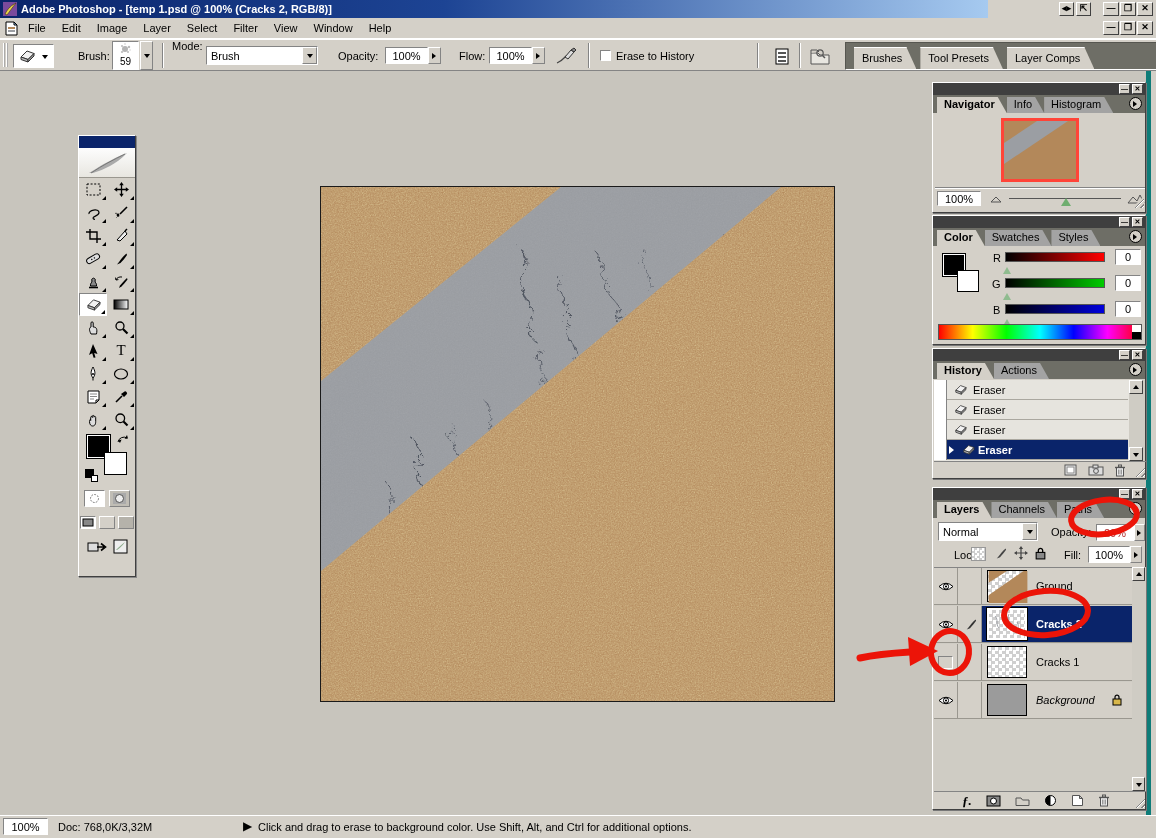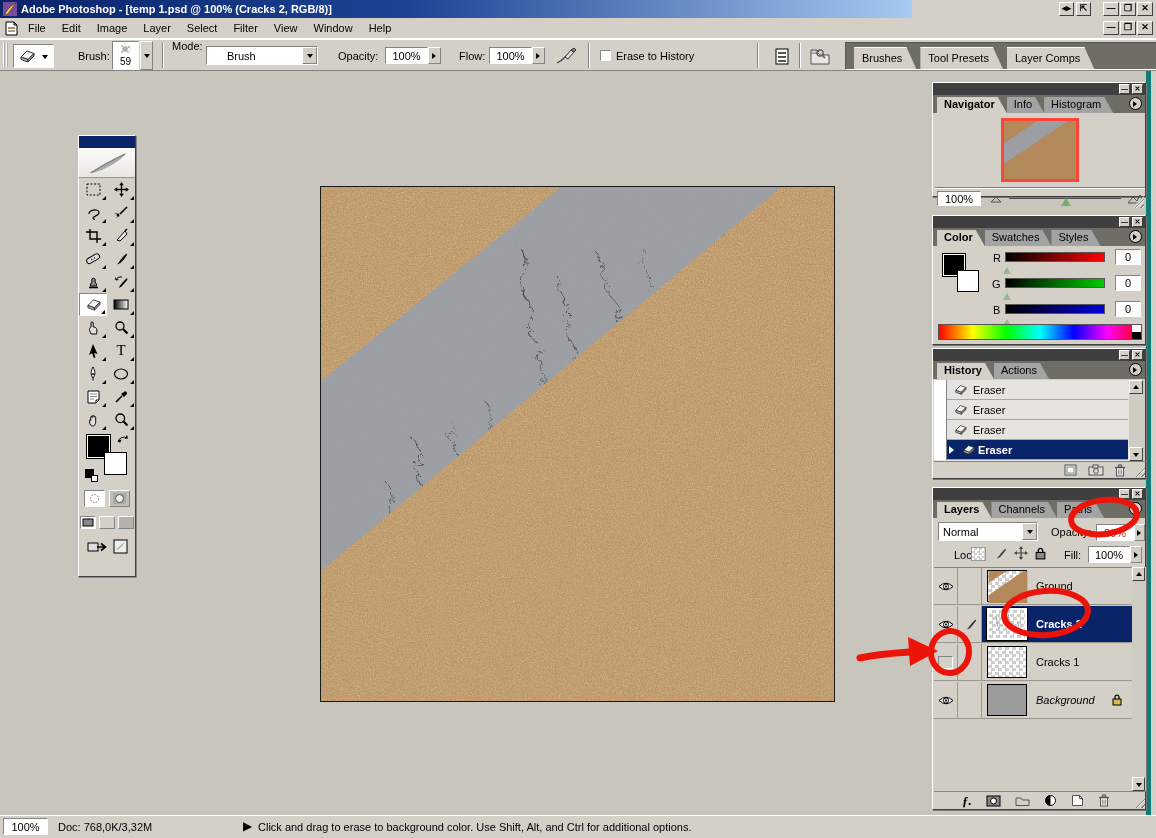--- a/index.html
+++ b/index.html
@@ -5,21 +5,21 @@
   *{margin:0;padding:0;box-sizing:border-box}
   body{background:#808080}
   #screen{position:relative;width:1156px;height:838px;overflow:hidden;background:#d4d0c8;
     font-family:"Liberation Sans",sans-serif;font-size:11px;color:#000}
   .abs{position:absolute}
   .vsep{width:2px;border-left:1px solid #848484;border-right:1px solid #fff}
   .flex{display:flex;align-items:center}
   .ctr{display:flex;align-items:center;justify-content:center}
 
   
-  .titlebar{left:0;top:0;width:912px;height:18px;
+  .titlebar{left:0;top:0;width:988px;height:18px;
     background:linear-gradient(to right,#0a246a,#1d4494 45%,#a6caf0);color:#fff;font-weight:bold}
   .titlebar .ttl{margin-left:4px;white-space:nowrap}
   .winbtn{width:16px;height:14px;background:#d4d0c8;border:1px solid;border-color:#fff #404040 #404040 #fff;
     color:#000;font-size:9px;line-height:11px;text-align:center;font-weight:bold}
   .menubar{left:0;top:18px;width:1156px;height:21px;background:#d4d0c8;border-bottom:1px solid #fff}
   .menubar .mi{padding:4px 8px;line-height:20px}
   
   .optbar{left:0;top:39px;width:1156px;height:32px;background:#d4d0c8;border-top:1px solid #fff;
     border-bottom:1px solid #848484}
   .grip2{width:5px;height:24px;border-left:2px ridge #fff;border-right:2px ridge #fff}
@@ -144,21 +144,21 @@
           </g>
         </svg>
       <div style="font-size:10px;margin-top:-2px">59</div>
     </div>
     <div class="abs ctr" style="left:140px;top:1px;width:13px;height:29px;background:#d4d0c8;border:1px solid;border-color:#fff #848484 #848484 #fff">
         <span class="tri-d"></span>
       </div>
     <div class="abs vsep" style="left:162px;top:3px;height:25px"></div>
     <span class="abs" style="left:172px;top:0">Mode:</span>
     <div class="abs dropfield" style="left:206px;top:6px;width:112px">
-      <span style="margin-left:20px">Brush</span>
+      <span style="margin-left:4px">Brush</span>
       <span class="dbtn">
           <span class="tri-d"></span>
         </span>
     </div>
     <span class="abs" style="left:338px;top:10px">Opacity:</span>
     <div class="abs numbox" style="left:385px;top:7px;width:43px">
         <span>100%</span>
       </div>
     <div class="abs ctr" style="left:428px;top:7px;width:13px;height:17px;background:#d4d0c8;border:1px solid;border-color:#fff #848484 #848484 #fff">
         <span class="tri-r"></span>
@@ -451,21 +451,21 @@
           <rect x="1" y="4" width="10" height="8" fill="#ddd" stroke="#000"></rect>
           <path d="M10 8 h7 M14 4.5 l4.5 3.5 l-4.5 3.5" fill="none" stroke="#000" stroke-width="1.6"></path>
         </svg>
       <svg width="15" height="15" viewBox="0 0 15 15">
           <rect x="1" y="1" width="13" height="13" fill="#eee" stroke="#000"></rect>
           <path d="M3 11 C6 8 9 5 12 3 C9 7 7 9 4 11 Z" fill="#8a8"></path>
         </svg>
     </div>
   </div>
 
-  <div class="abs panel" style="left:932px;top:82px;width:214px;height:115px">
+  <div class="abs panel" style="left:932px;top:82px;width:214px;height:131px">
     <div class="ptitle">
         <span class="pbtn">—</span>
         <span class="pbtn">✕</span>
       </div>
     <div class="ptabs">
       <span class="ptab active">Navigator</span>
       <span class="ptab">Info</span>
       <span class="ptab">Histogram</span>
       <span class="pmenu">
           <span class="tri-r" style="margin-left:1px"></span>

